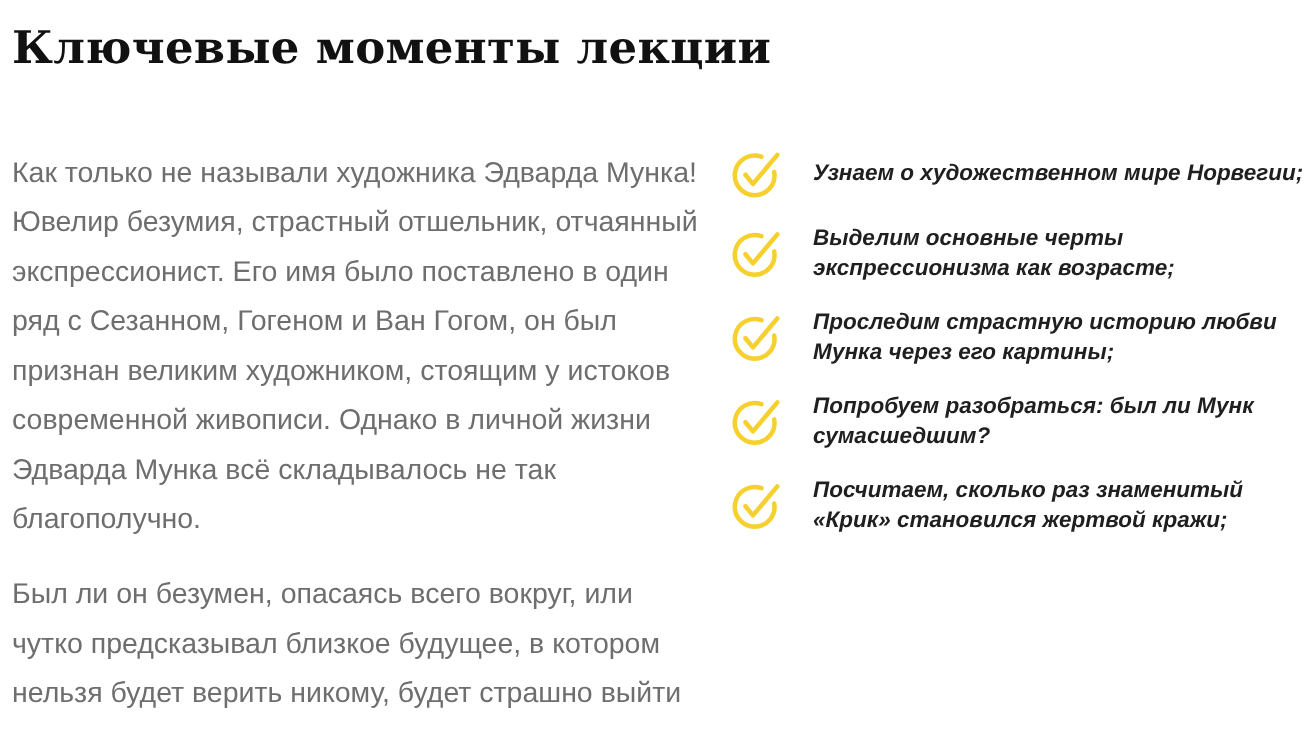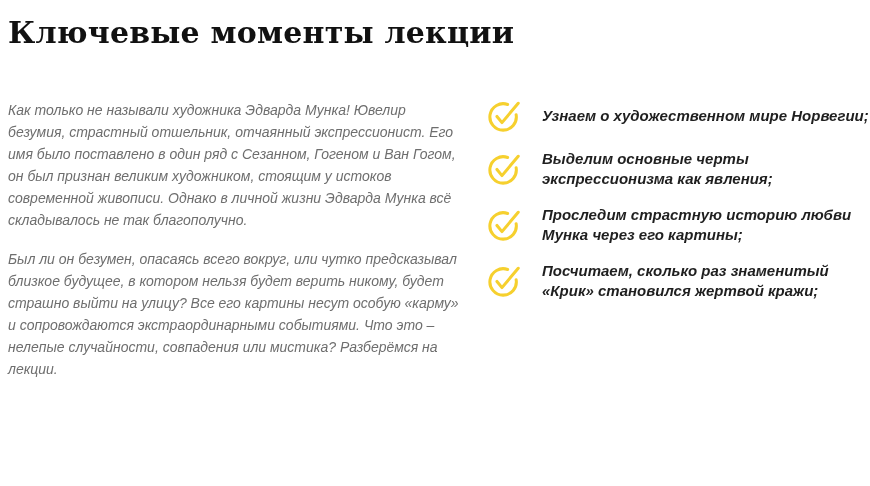--- a/index.html
+++ b/index.html
@@ -40,24 +40,23 @@
     display: flex;
     align-items: flex-start;
     margin-top: 49px;
   }
   .description {
     flex: 0 0 458px;
     width: 458px;
   }
   .description p {
     margin: 0 0 17px 0;
-    font-size: 14px;
-    line-height: 22px;
+    font-size: 19px;
+    line-height: 33px;
     color: var(--body-text);
-    font-style: italic;
   }
   .description p:last-child { margin-bottom: 0; }
   .highlights {
     margin-left: 22px;
     flex: 1 1 auto;
     padding-top: 0;
     font-style: italic;
   }
   .hl-item {
     display: flex;
@@ -114,33 +113,42 @@
         <span class="hl-label">Узнаем о художественном мире Норвегии;</span>
       </div>
 
       <div class="hl-item">
         <span class="check-icon">
           <svg viewBox="0 0 36 36" aria-hidden="true">
             <path d="M 29.8 16.6 A 14 14 0 1 1 20.8 5.8"></path>
             <path d="M 9.5 18.5 L 14.8 25 L 32 4.5"></path>
           </svg>
         </span>
-        <span class="hl-label">Выделим основные черты экспрессионизма как явления;</span>
+        <span class="hl-label">Выделим основные черты экспрессионизма как возрасте;</span>
       </div>
 
       <div class="hl-item">
         <span class="check-icon">
           <svg viewBox="0 0 36 36" aria-hidden="true">
             <path d="M 29.8 16.6 A 14 14 0 1 1 20.8 5.8"></path>
             <path d="M 9.5 18.5 L 14.8 25 L 32 4.5"></path>
           </svg>
         </span>
         <span class="hl-label">Проследим страстную историю любви Мунка через его картины;</span>
       </div>
 
+      <div class="hl-item">
+        <span class="check-icon">
+          <svg viewBox="0 0 36 36" aria-hidden="true">
+            <path d="M 29.8 16.6 A 14 14 0 1 1 20.8 5.8"></path>
+            <path d="M 9.5 18.5 L 14.8 25 L 32 4.5"></path>
+          </svg>
+        </span>
+        <span class="hl-label">Попробуем разобраться: был ли Мунк сумасшедшим?</span>
+      </div>
 
       <div class="hl-item">
         <span class="check-icon">
           <svg viewBox="0 0 36 36" aria-hidden="true">
             <path d="M 29.8 16.6 A 14 14 0 1 1 20.8 5.8"></path>
             <path d="M 9.5 18.5 L 14.8 25 L 32 4.5"></path>
           </svg>
         </span>
         <span class="hl-label">Посчитаем, сколько раз знаменитый «Крик» становился жертвой кражи;</span>
       </div>

